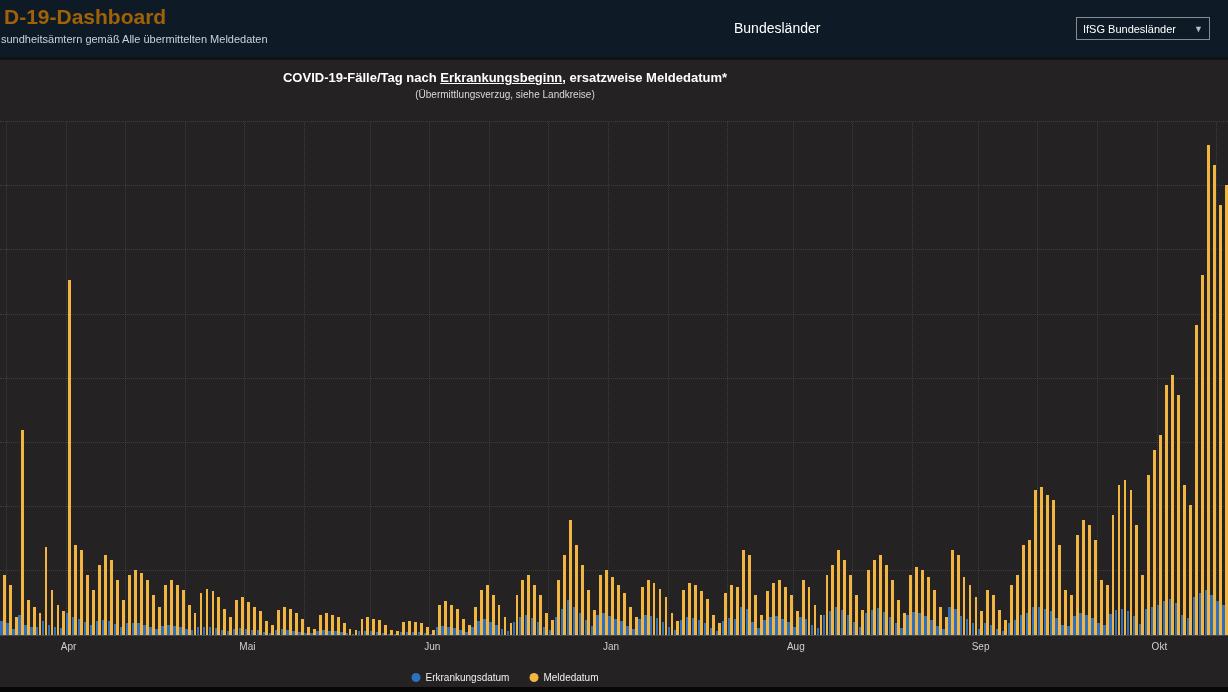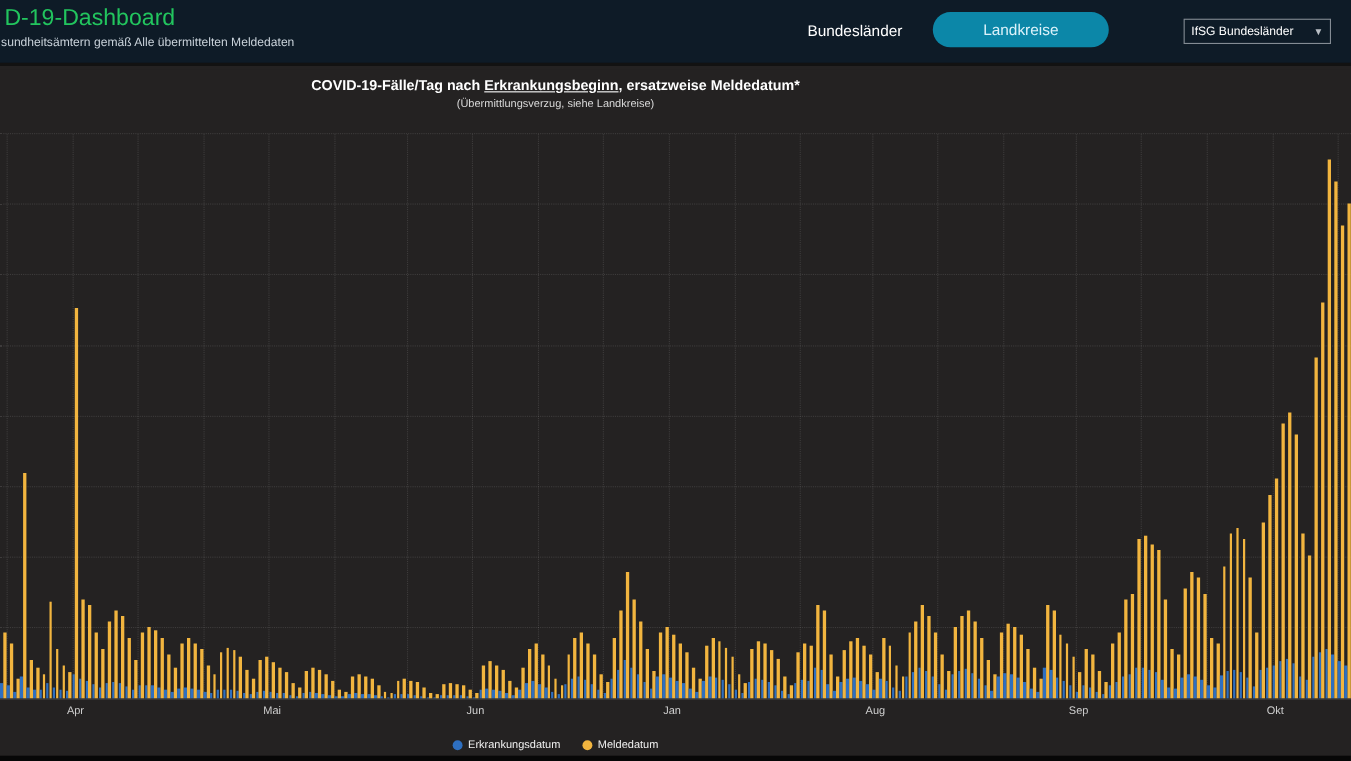--- a/index.html
+++ b/index.html
@@ -2,21 +2,21 @@
 <html><head>
 <meta charset="utf-8">
 <style>
   html,body{margin:0;padding:0;}
   body{
     width:1228px;height:692px;overflow:hidden;position:relative;
     background:#242222;font-family:"Liberation Sans",sans-serif;
   }
   
   .header{position:absolute;top:0;left:0;width:1228px;height:60px;background:#0e1b27;border-bottom:3px solid #121212;box-sizing:border-box;}
-  .header-title{position:absolute;left:4px;top:5px;font-size:21px;color:#22c55e;font-weight:400;white-space:nowrap;}
+  .header-title{position:absolute;left:4px;top:5px;font-size:21px;color:#a16207;font-weight:700;white-space:nowrap;}
   .header-sub{position:absolute;left:1px;top:33px;font-size:11px;color:#c9d2da;white-space:nowrap;}
   .nav-bundeslaender{position:absolute;left:728px;top:19px;font-size:14px;color:#ffffff;cursor:pointer;background:none;border:none;font-family:inherit;}
   .pill{position:absolute;left:848px;top:11px;width:160px;height:32px;border-radius:16px;background:#0c87a8;color:#dcf2fa;font-size:14px;display:flex;align-items:center;justify-content:center;cursor:pointer;border:none;font-family:inherit;}
   .select{position:absolute;left:1076px;top:17px;width:134px;height:23px;border:1px solid #848c94;background:#0e1b27;color:#ffffff;font-size:11px;display:flex;align-items:center;padding:0 6px;box-sizing:border-box;cursor:pointer;}
   .select .chevron{margin-left:auto;color:#b8bec4;font-size:9px;}
   
   .panel{position:absolute;top:63px;left:0;width:1228px;height:629px;background:#242222;}
   .chart-title{position:absolute;top:70px;left:505px;transform:translateX(-50%);font-size:13px;font-weight:bold;color:#ffffff;white-space:nowrap;}
   .chart-title .u{text-decoration:underline;text-align:center;}
   .chart-sub{position:absolute;top:89px;left:505px;transform:translateX(-50%);font-size:10px;color:#d9d9d9;white-space:nowrap;}
@@ -33,21 +33,20 @@
   .legend .dot{width:9px;height:9px;border-radius:50%;display:inline-block;margin-right:5px;}
   .bottombar{position:absolute;bottom:0;left:0;width:1228px;height:5px;background:#070707;}
 </style>
 </head>
 <body>
 
 <div class="header">
   <div class="header-title">D-19-Dashboard</div>
   <div class="header-sub">sundheitsämtern gemäß Alle übermittelten Meldedaten</div>
   <button class="nav-bundeslaender">Bundesländer</button>
-  <button class="pill">Landkreise</button>
   <div class="select">
     <span>IfSG Bundesländer</span>
     <span class="chevron">▼</span>
   </div>
 </div>
 
 <div class="panel"></div>
 
 <div class="chart-title">
   <span>COVID-19-Fälle/Tag nach </span><span class="u">Erkrankungsbeginn</span><span>, ersatzweise Meldedatum*</span>

